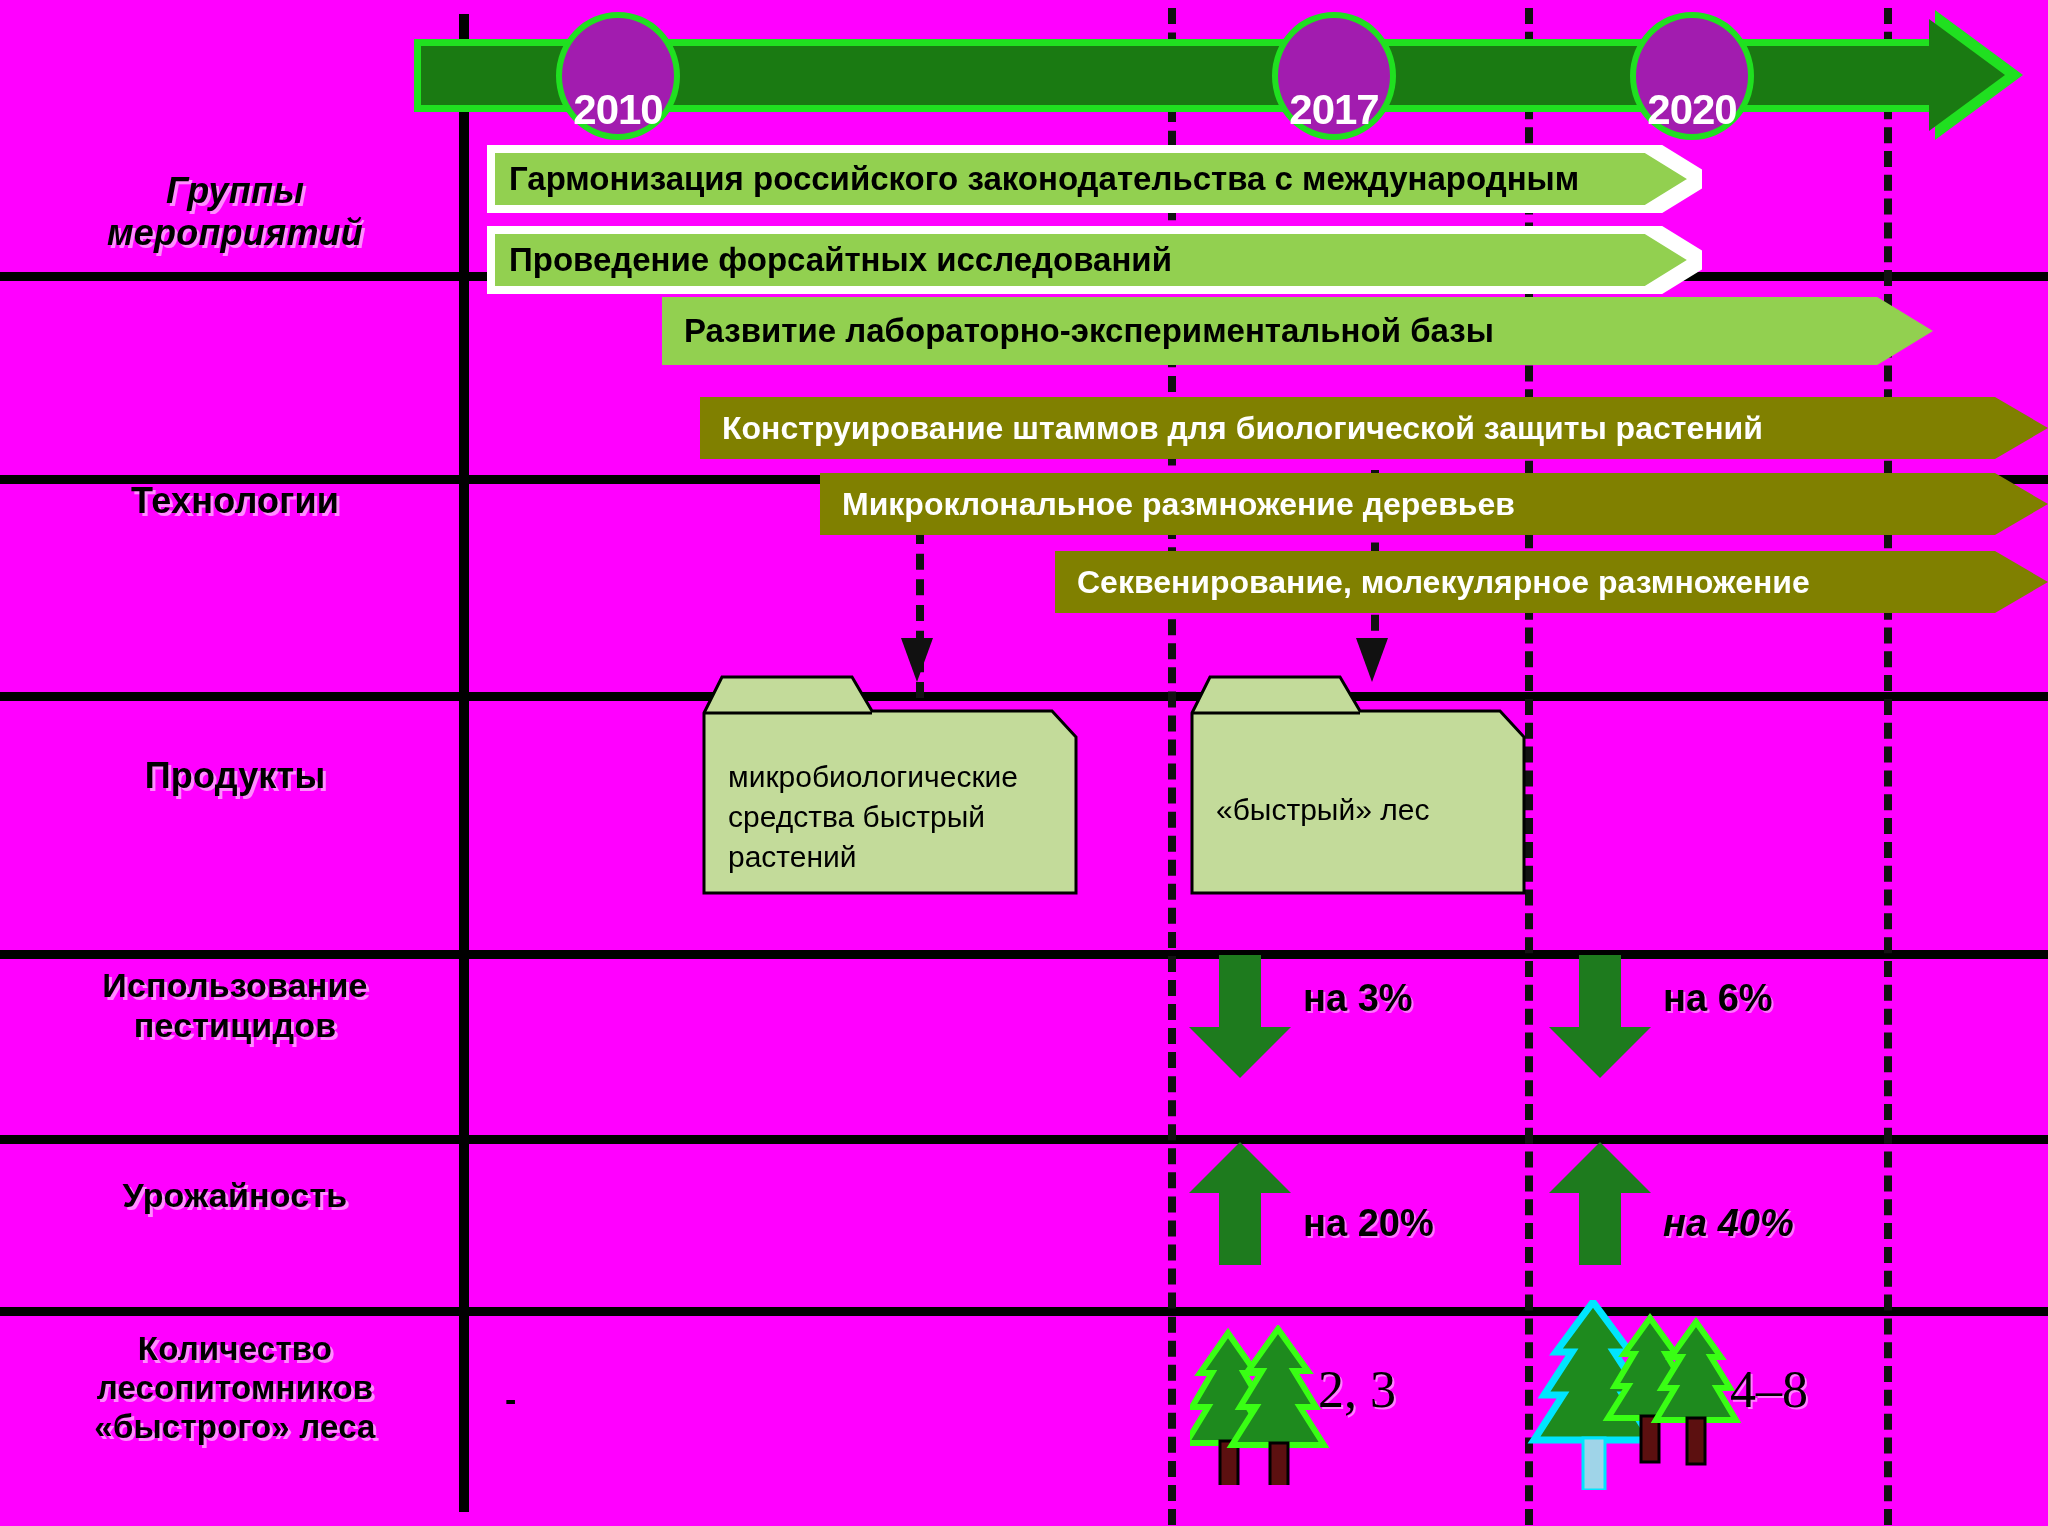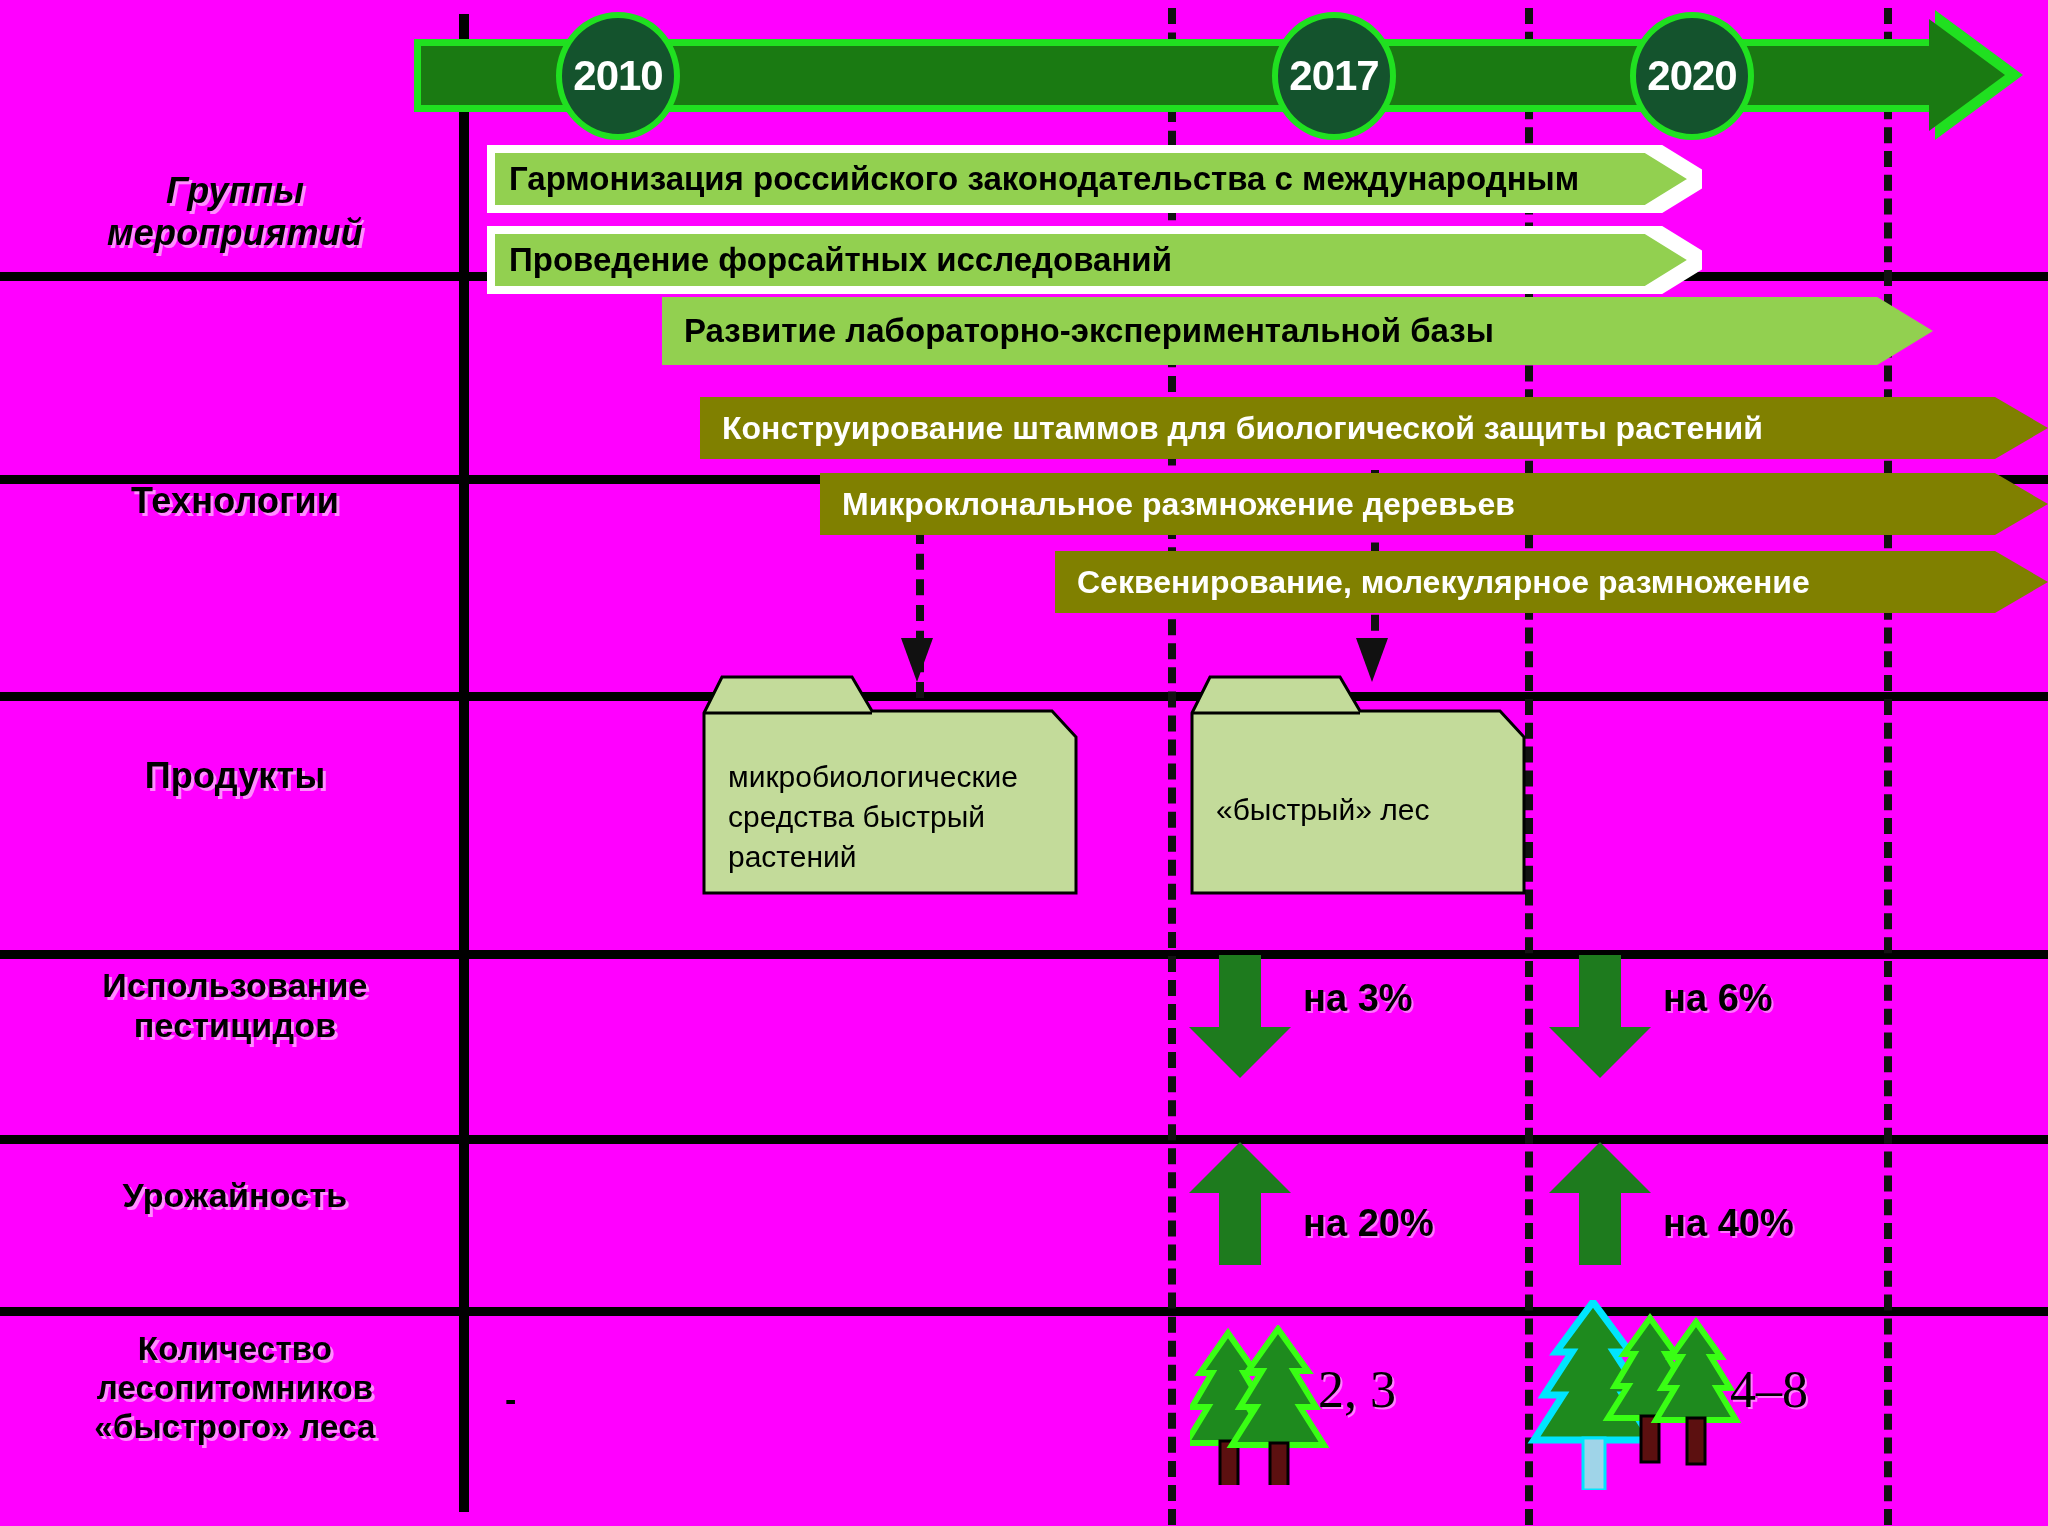--- a/index.html
+++ b/index.html
@@ -59,26 +59,26 @@
   .tl-head .inner{
     position:absolute;left:-6px;top:9px;
     width:0;height:0;
     border-top:56px solid transparent;
     border-bottom:56px solid transparent;
     border-left:76px solid #1A7A12;
   }
   .year{
     position:absolute;
     border-radius:50%;
-    background:#14532d;
+    background:#a21caf;
     border:6px solid #20E020;
     box-sizing:border-box;
     color:#fff;
     font-weight:bold;
-    display:flex;align-items:center;justify-content:center;
+    display:flex;align-items:flex-end;justify-content:center;
     letter-spacing:-1px;
   }
 
   
   .lg-wrap{position:absolute;}
   .lg-arrow{
     position:absolute;left:0;top:0;width:100%;height:100%;
   }
   .lg-label{
     position:absolute;
@@ -268,21 +268,21 @@
     <span class="txt" style="left:118px;top:22px;font-size:38px;">на 6%</span>
   </div>
 
   <div class="metric" style="left:1185px;top:1140px;width:320px;height:125px;">
     <svg width="110" height="125" viewBox="0 0 110 125" style="position:absolute;left:0;top:0;">
       <polygon points="55,2 106,53 76,53 76,125 34,125 34,53 4,53" fill="#1E7B1E"></polygon>
     </svg>
     <span class="txt" style="left:118px;top:62px;font-size:38px;">на 20%</span>
   </div>
 
-  <div class="metric" style="left:1545px;top:1140px;width:320px;height:125px;">
+  <div class="metric" style="left:1545px;top:1140px;width:320px;height:125px;font-style:italic;">
     <svg width="110" height="125" viewBox="0 0 110 125" style="position:absolute;left:0;top:0;">
       <polygon points="55,2 106,53 76,53 76,125 34,125 34,53 4,53" fill="#1E7B1E"></polygon>
     </svg>
     <span class="txt" style="left:118px;top:62px;font-size:38px;">на 40%</span>
   </div>
 
   <div class="dash-cell" style="left:505px;top:1380px;font-size:34px;">-</div>
 
   <div class="trees" style="left:1190px;top:1325px;width:200px;height:160px;">
     <svg width="200" height="160" viewBox="0 0 200 160">

